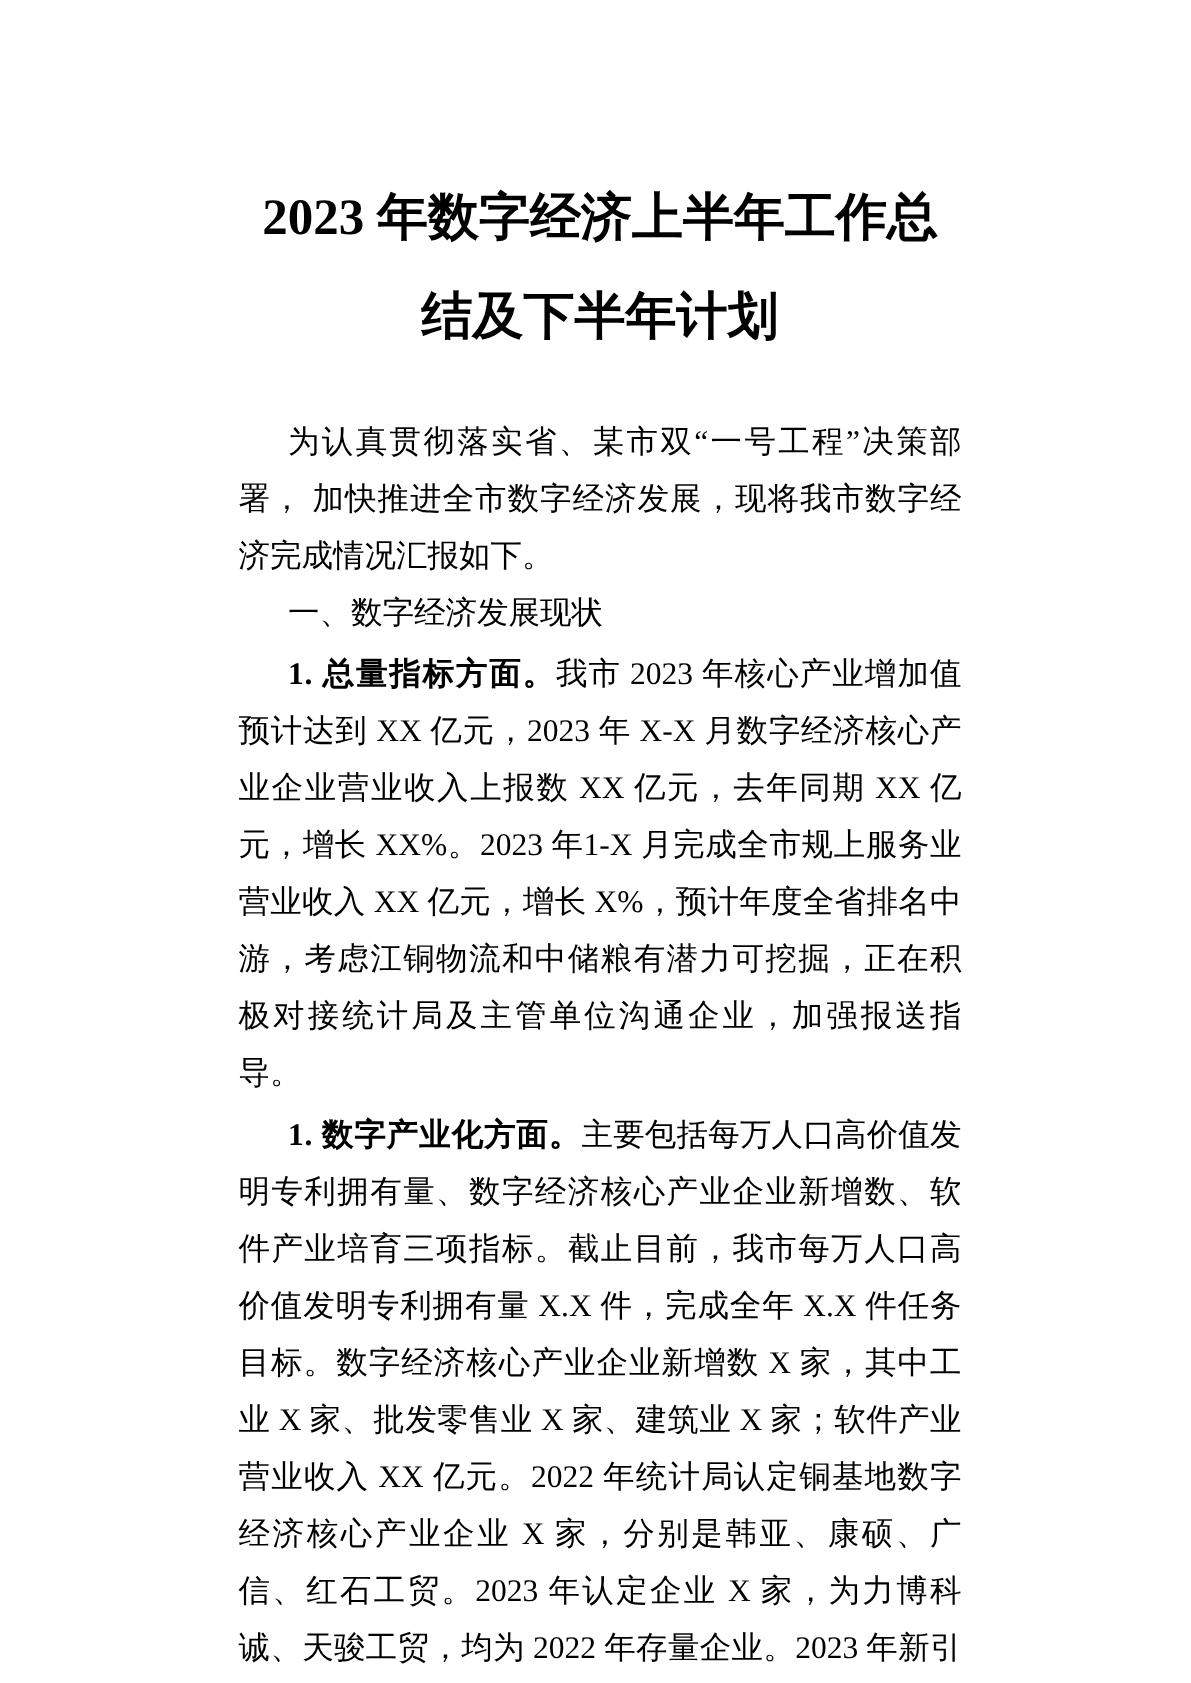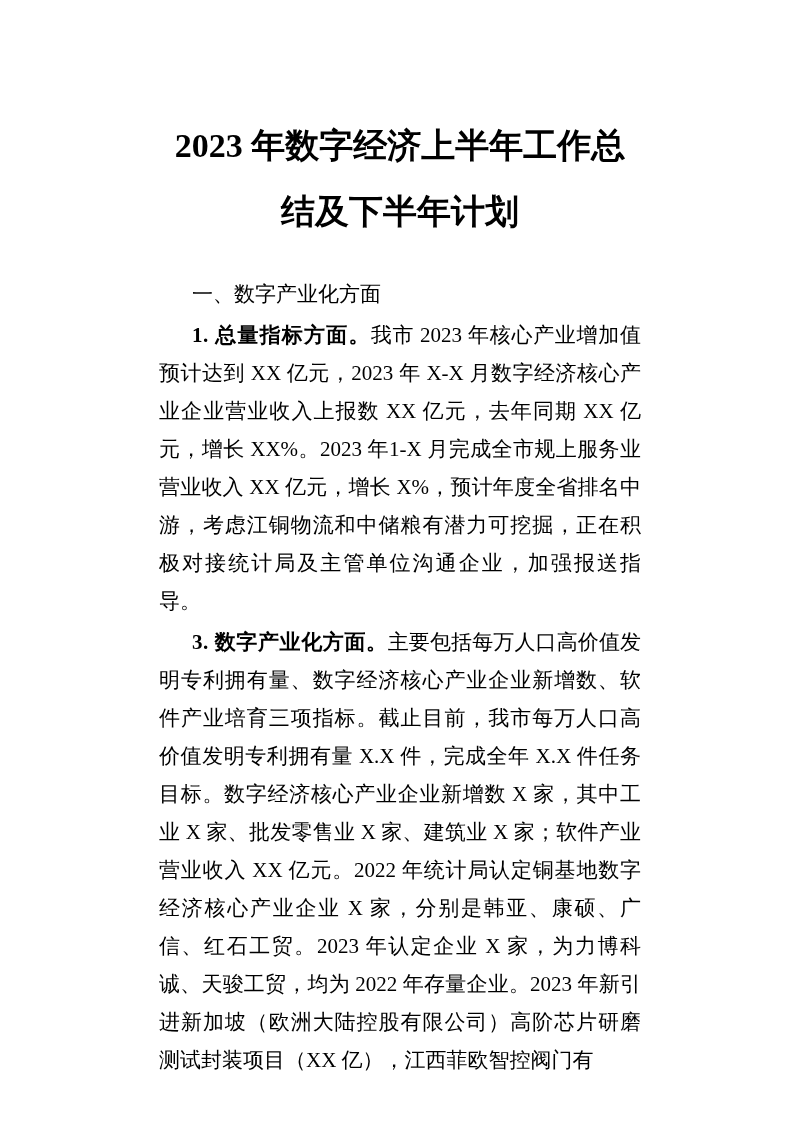--- a/index.html
+++ b/index.html
@@ -44,20 +44,21 @@
     letter-spacing: 0.5px;
   }
 </style>
 </head>
 <body>
 
 <div class="page">
 
   <h1 class="doc-title">2023 年数字经济上半年工作总结及下半年计划</h1>
 
+  <p class="para">为认真贯彻落实省、某市双“一号工程”决策部署， 加快推进全市数字经济发展，现将我市数字经济完成情况汇报如下。</p>
 
-  <p class="para">一、数字产业化方面</p>
+  <p class="para">一、数字经济发展现状</p>
 
   <p class="para numbered"><span class="lead-bold">1. 总量指标方面。</span><span>我市 2023 年核心产业增加值预计达到 XX 亿元，2023 年 X-X 月数字经济核心产业企业营业收入上报数 XX 亿元，去年同期 XX 亿元，增长 XX%。2023 年1-X 月完成全市规上服务业营业收入 XX 亿元，增长 X%，预计年度全省排名中游，考虑江铜物流和中储粮有潜力可挖掘，正在积极对接统计局及主管单位沟通企业，加强报送指导。</span></p>
 
-  <p class="para numbered"><span class="lead-bold">3. 数字产业化方面。</span><span>主要包括每万人口高价值发明专利拥有量、数字经济核心产业企业新增数、软件产业培育三项指标。截止目前，我市每万人口高价值发明专利拥有量 X.X 件，完成全年 X.X 件任务目标。数字经济核心产业企业新增数 X 家，其中工业 X 家、批发零售业 X 家、建筑业 X 家；软件产业营业收入 XX 亿元。2022 年统计局认定铜基地数字经济核心产业企业 X 家，分别是韩亚、康硕、广信、红石工贸。2023 年认定企业 X 家，为力博科诚、天骏工贸，均为 2022 年存量企业。2023 年新引进新加坡（欧洲大陆控股有限公司）高阶芯片研磨测试封装项目（XX 亿），江西菲欧智控阀门有</span></p>
+  <p class="para numbered"><span class="lead-bold">1. 数字产业化方面。</span><span>主要包括每万人口高价值发明专利拥有量、数字经济核心产业企业新增数、软件产业培育三项指标。截止目前，我市每万人口高价值发明专利拥有量 X.X 件，完成全年 X.X 件任务目标。数字经济核心产业企业新增数 X 家，其中工业 X 家、批发零售业 X 家、建筑业 X 家；软件产业营业收入 XX 亿元。2022 年统计局认定铜基地数字经济核心产业企业 X 家，分别是韩亚、康硕、广信、红石工贸。2023 年认定企业 X 家，为力博科诚、天骏工贸，均为 2022 年存量企业。2023 年新引进新加坡（欧洲大陆控股有限公司）高阶芯片研磨测试封装项目（XX 亿），江西菲欧智控阀门有</span></p>
 
 </div>
 
 </body></html>

